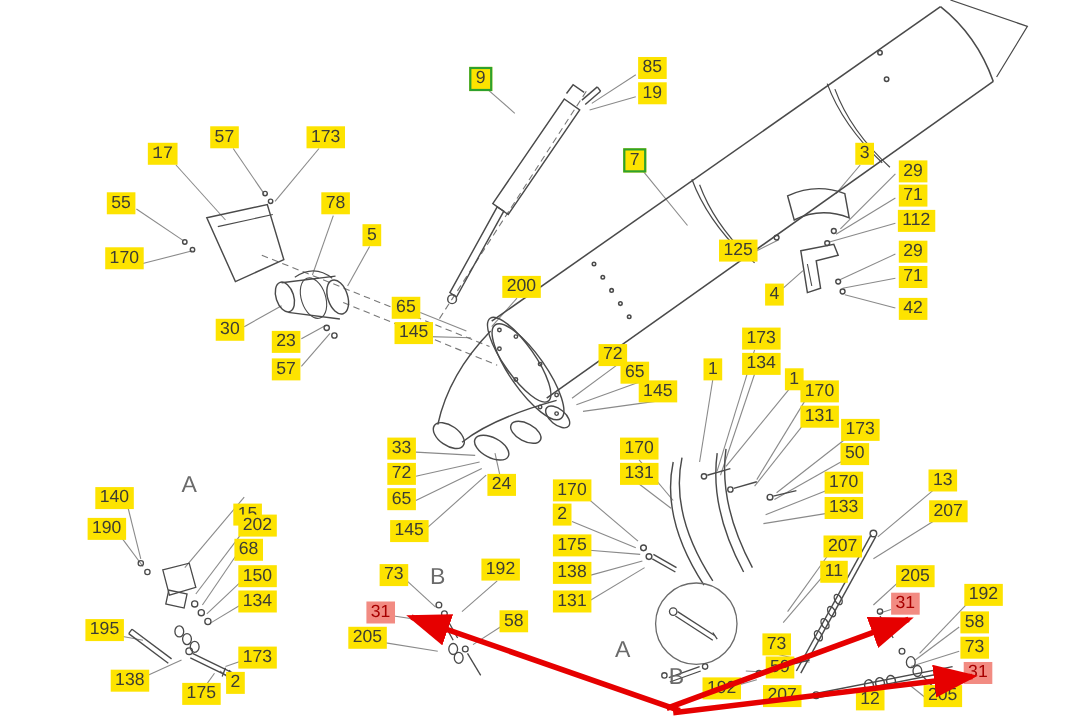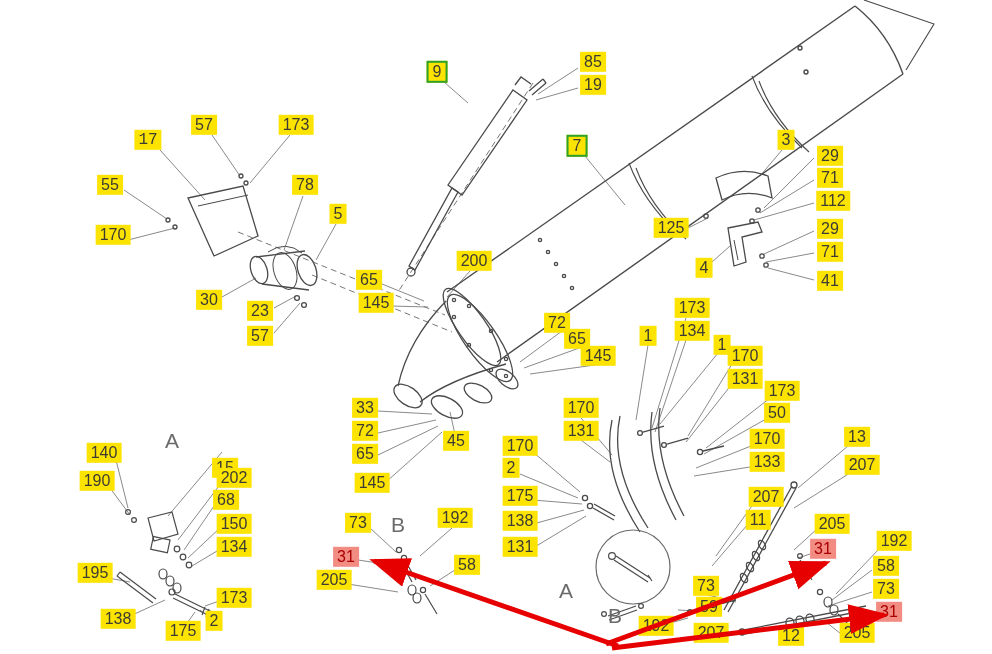--- a/index.html
+++ b/index.html
@@ -304,21 +304,21 @@
       <div class="plabel" style="left: 338px; top: 214px;">5</div>
       <div class="plabel" style="left: 113px; top: 235px;">170</div>
       <div class="plabel" style="left: 786px; top: 140px;">3</div>
       <div class="plabel" style="left: 830px; top: 156px;">29</div>
       <div class="plabel" style="left: 830px; top: 178px;">71</div>
       <div class="plabel" style="left: 833px; top: 201px;">112</div>
       <div class="plabel" style="left: 671px; top: 228px;">125</div>
       <div class="plabel" style="left: 830px; top: 229px;">29</div>
       <div class="plabel" style="left: 830px; top: 252px;">71</div>
       <div class="plabel" style="left: 704px; top: 268px;">4</div>
-      <div class="plabel" style="left: 830px; top: 281px;">41</div>
+      <div class="plabel" style="left: 830px; top: 281px;">42</div>
       <div class="plabel" style="left: 474px; top: 261px;">200</div>
       <div class="plabel" style="left: 369px; top: 280px;">65</div>
       <div class="plabel" style="left: 376px; top: 303px;">145</div>
       <div class="plabel" style="left: 209px; top: 300px;">30</div>
       <div class="plabel" style="left: 260px; top: 311px;">23</div>
       <div class="plabel" style="left: 260px; top: 336px;">57</div>
       <div class="plabel" style="left: 557px; top: 323px;">72</div>
       <div class="plabel" style="left: 577px; top: 339px;">65</div>
       <div class="plabel" style="left: 598px; top: 356px;">145</div>
       <div class="plabel" style="left: 648px; top: 336px;">1</div>
@@ -330,21 +330,21 @@
       <div class="plabel" style="left: 782px; top: 391px;">173</div>
       <div class="plabel" style="left: 777px; top: 413px;">50</div>
       <div class="plabel" style="left: 767px; top: 439px;">170</div>
       <div class="plabel" style="left: 767px; top: 462px;">133</div>
       <div class="plabel" style="left: 857px; top: 437px;">13</div>
       <div class="plabel" style="left: 862px; top: 465px;">207</div>
       <div class="plabel" style="left: 365px; top: 408px;">33</div>
       <div class="plabel" style="left: 365px; top: 431px;">72</div>
       <div class="plabel" style="left: 365px; top: 454px;">65</div>
       <div class="plabel" style="left: 372px; top: 483px;">145</div>
-      <div class="plabel" style="left: 456px; top: 441px;">45</div>
+      <div class="plabel" style="left: 456px; top: 441px;">24</div>
       <div class="plabel" style="left: 581px; top: 408px;">170</div>
       <div class="plabel" style="left: 581px; top: 431px;">131</div>
       <div class="plabel" style="left: 520px; top: 446px;">170</div>
       <div class="plabel" style="left: 511px; top: 468px;">2</div>
       <div class="plabel" style="left: 520px; top: 496px;">175</div>
       <div class="plabel" style="left: 520px; top: 521px;">138</div>
       <div class="plabel" style="left: 520px; top: 547px;">131</div>
       <div class="plabel" style="left: 766px; top: 497px;">207</div>
       <div class="plabel" style="left: 758px; top: 520px;">11</div>
       <div class="plabel" style="left: 832px; top: 524px;">205</div>

